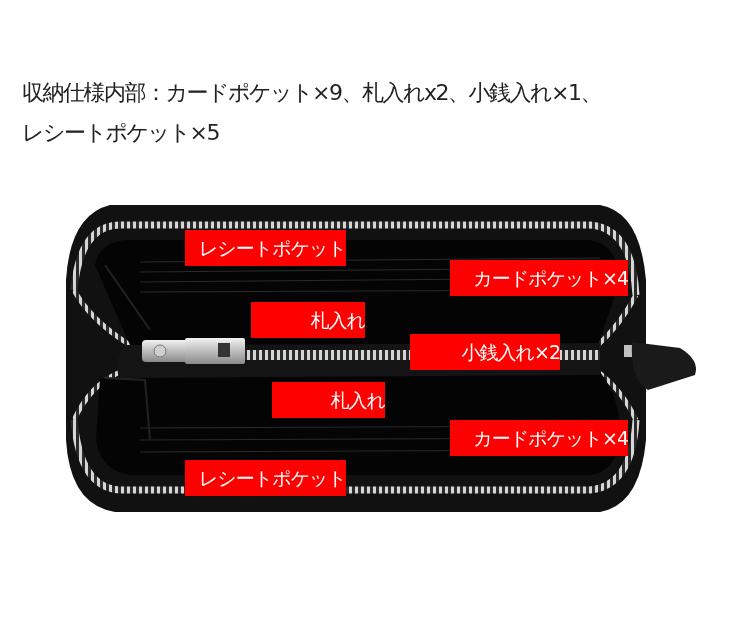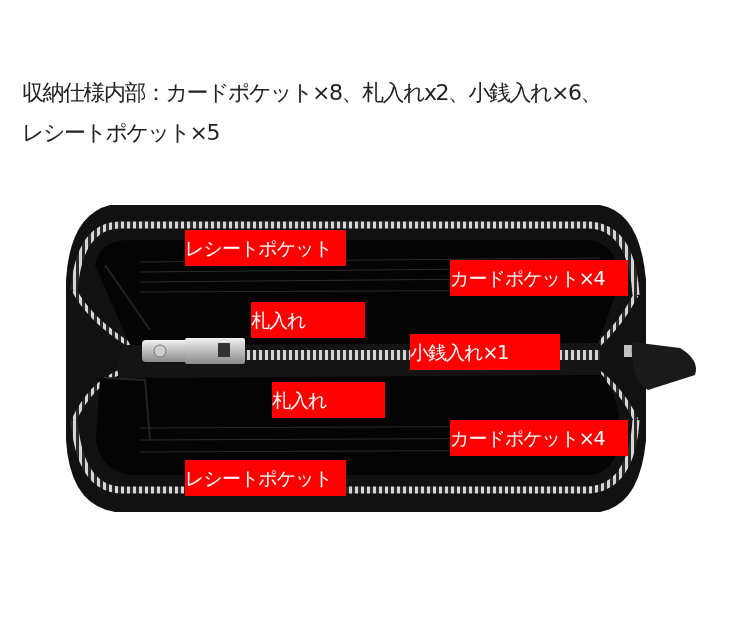--- a/index.html
+++ b/index.html
@@ -8,26 +8,26 @@
 
   .caption { position: absolute; left: 22px; color: #222222; font-size: 22px;
              letter-spacing: -1.5px; white-space: nowrap; line-height: 30px; }
   .caption.l1 { top: 78px; }
   .caption.l2 { top: 118px; }
 
   .wallet { position: absolute; left: 0; top: 0; width: 750px; height: 640px; }
 
   .label { position: absolute; background: #ff0000; color: #ffffff;
            font-size: 19px; letter-spacing: -1px; line-height: 36px; height: 36px;
-           text-align: left; white-space: nowrap; }
+           text-align: right; white-space: nowrap; }
 </style>
 </head>
 <body>
 
-<div class="caption l1">収納仕様内部：カードポケット×8、札入れx2、小銭入れ×6、</div>
+<div class="caption l1">収納仕様内部：カードポケット×9、札入れx2、小銭入れ×1、</div>
 <div class="caption l2">レシートポケット×5</div>
 
 <svg class="wallet" viewBox="0 0 750 640" xmlns="http://www.w3.org/2000/svg">
   <defs>
     <pattern id="zip" width="6" height="6" patternUnits="userSpaceOnUse">
       <rect width="6" height="6" fill="#2a2a2a"></rect>
       <rect x="1" y="0" width="3" height="6" fill="#d6d6d6"></rect>
     </pattern>
     <linearGradient id="pullGrad" x1="0" y1="0" x2="0" y2="1">
       <stop offset="0" stop-color="#f2f2f2"></stop>
@@ -78,16 +78,16 @@
 
   <g>
     <rect x="624" y="345" width="8" height="12" fill="#c0c0c0"></rect>
     <path d="M632,342 L680,348 Q700,360 695,375 L648,390 Q630,380 632,342 Z" fill="#1a1a1a"></path>
   </g>
 </svg>
 
 <div class="label" style="left:185px; top:230px; width:161px;">レシートポケット</div>
 <div class="label" style="left:450px; top:260px; width:178px;">カードポケット×4</div>
 <div class="label" style="left:251px; top:302px; width:114px;">札入れ</div>
-<div class="label" style="left:410px; top:334px; width:150px;">小銭入れ×1</div>
+<div class="label" style="left:410px; top:334px; width:150px;">小銭入れ×2</div>
 <div class="label" style="left:272px; top:382px; width:113px;">札入れ</div>
 <div class="label" style="left:450px; top:420px; width:178px;">カードポケット×4</div>
 <div class="label" style="left:185px; top:460px; width:161px;">レシートポケット</div>
 
 </body></html>

